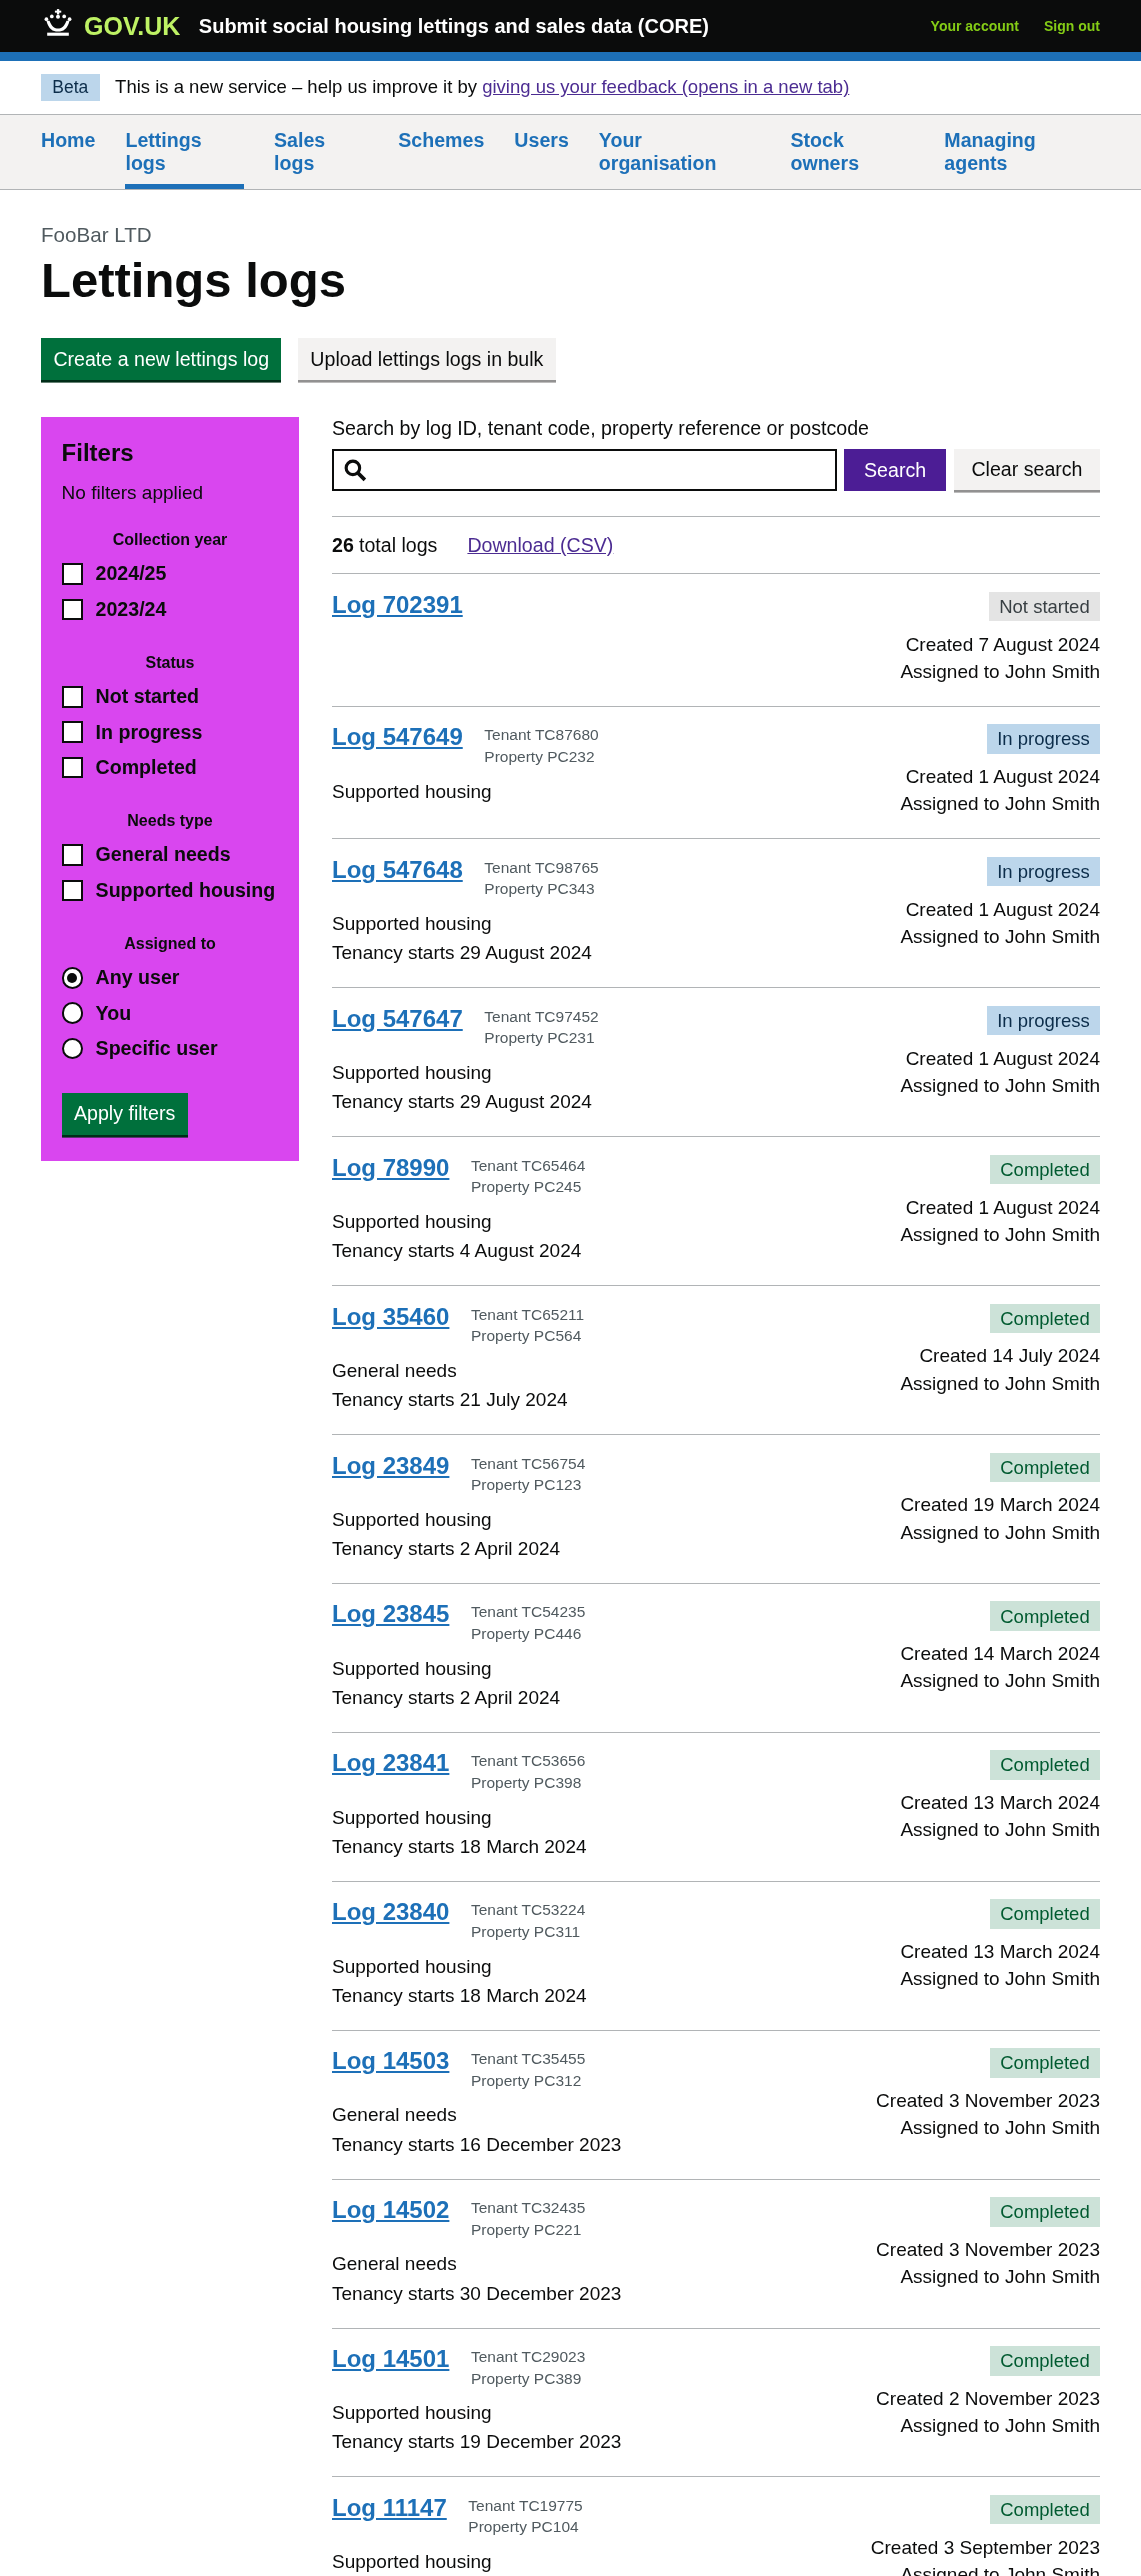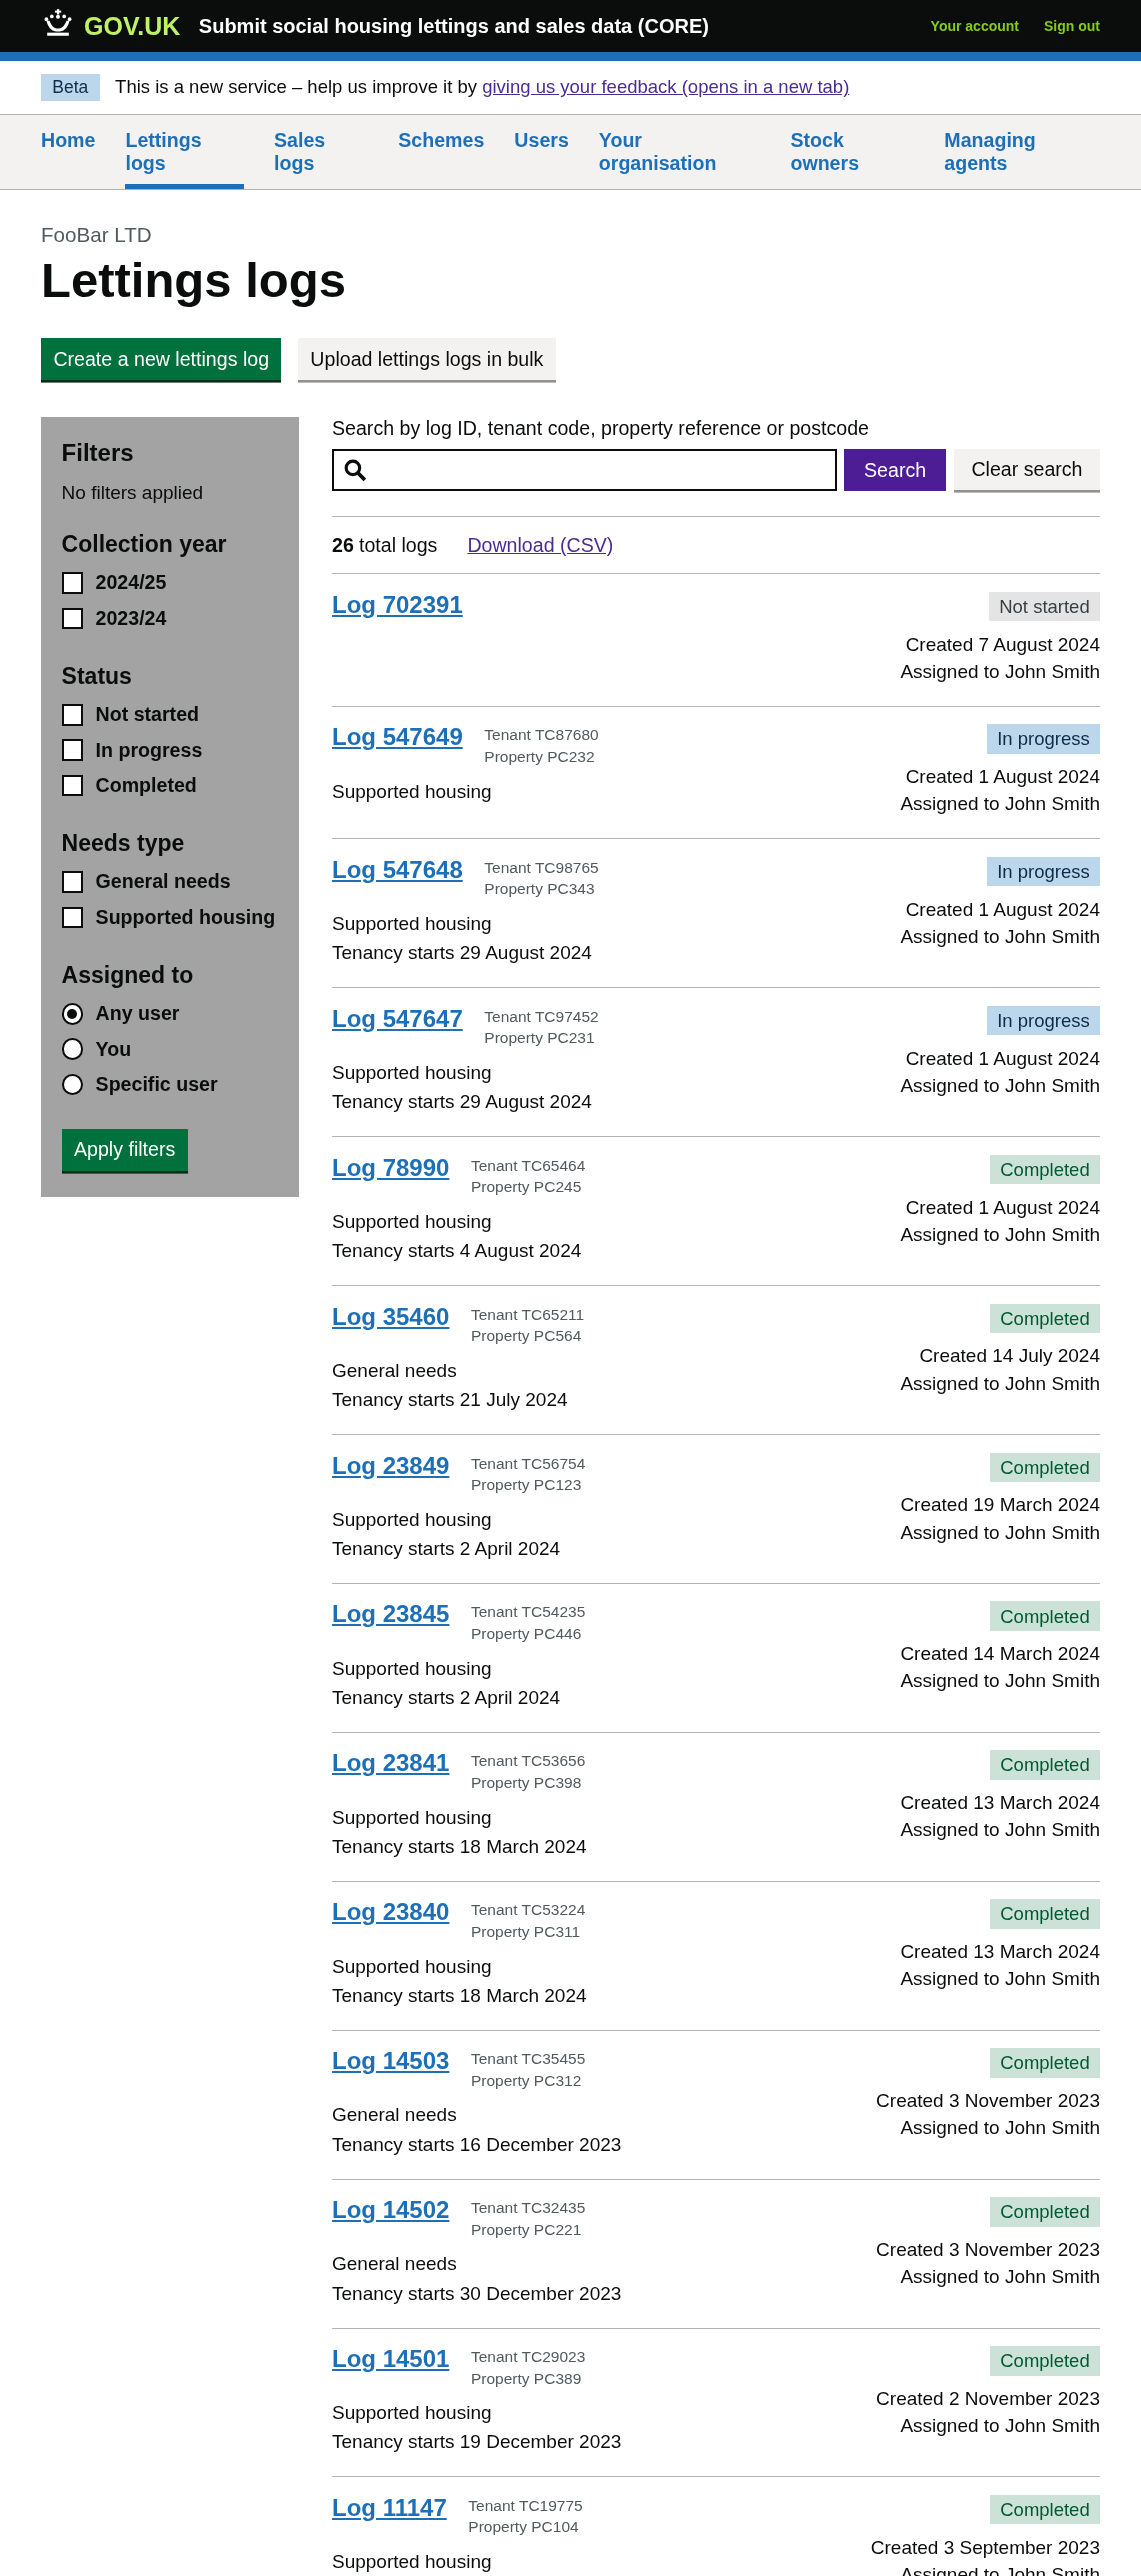--- a/index.html
+++ b/index.html
@@ -34,25 +34,25 @@
   
   .page-caption { color: #505a5f; font-size: 20.6px; margin: 33px 0 5.2px; }
   .page-title { font-size: 49px; font-weight: bold; margin: 0 0 30px; }
   .action-row { display: flex; gap: 16.5px; margin-bottom: 37px; }
   .btn { display: inline-block; border: 0; font-family: inherit; font-size: 19.6px; padding: 9.3px 12.4px; cursor: pointer; text-align: center; }
   .btn-green { background: #00703c; color: #fff; box-shadow: 0 2.6px 0 #002d18; }
   .btn-secondary { background: #f3f2f1; color: #0b0c0c; box-shadow: 0 2.6px 0 #929191; }
 
   
   .two-col { display: flex; align-items: flex-start; gap: 33px; }
-  .filters { width: 258px; flex: 0 0 258px; background: #a3a3a3; padding: 21.6px 20.6px 26px; }
+  .filters { width: 258px; flex: 0 0 258px; background: #d946ef; padding: 21.6px 20.6px 26px; }
   .filters h2 { font-size: 24px; margin: 0 0 15.5px; }
   .no-filters { font-size: 19px; margin: 0 0 27px; }
   .filter-group { margin-bottom: 33px; }
-  .filter-legend { font-size: 23px; font-weight: bold; margin-bottom: 13.4px; }
+  .filter-legend { font-size: 16px; font-weight: bold; margin-bottom: 13.4px; text-align: center; }
   .check-row { display: flex; align-items: center; gap: 12.4px; margin-bottom: 12.4px; font-size: 19.6px; font-weight: bold; }
   .cb { width: 21.6px; height: 21.6px; border: 2.1px solid #0b0c0c; background: #fff; flex: 0 0 21.6px; }
   .radio { width: 21.6px; height: 21.6px; border: 2.1px solid #0b0c0c; background: #fff; border-radius: 50%; flex: 0 0 21.6px; position: relative; }
   .radio.checked::after { content: ""; position: absolute; left: 3.6px; top: 3.6px; width: 10.3px; height: 10.3px; border-radius: 50%; background: #0b0c0c; }
 
   .results { flex: 1; min-width: 0; }
 
   
   .search-label { font-size: 19.6px; margin-bottom: 9.3px; }
   .search-row { display: flex; }

